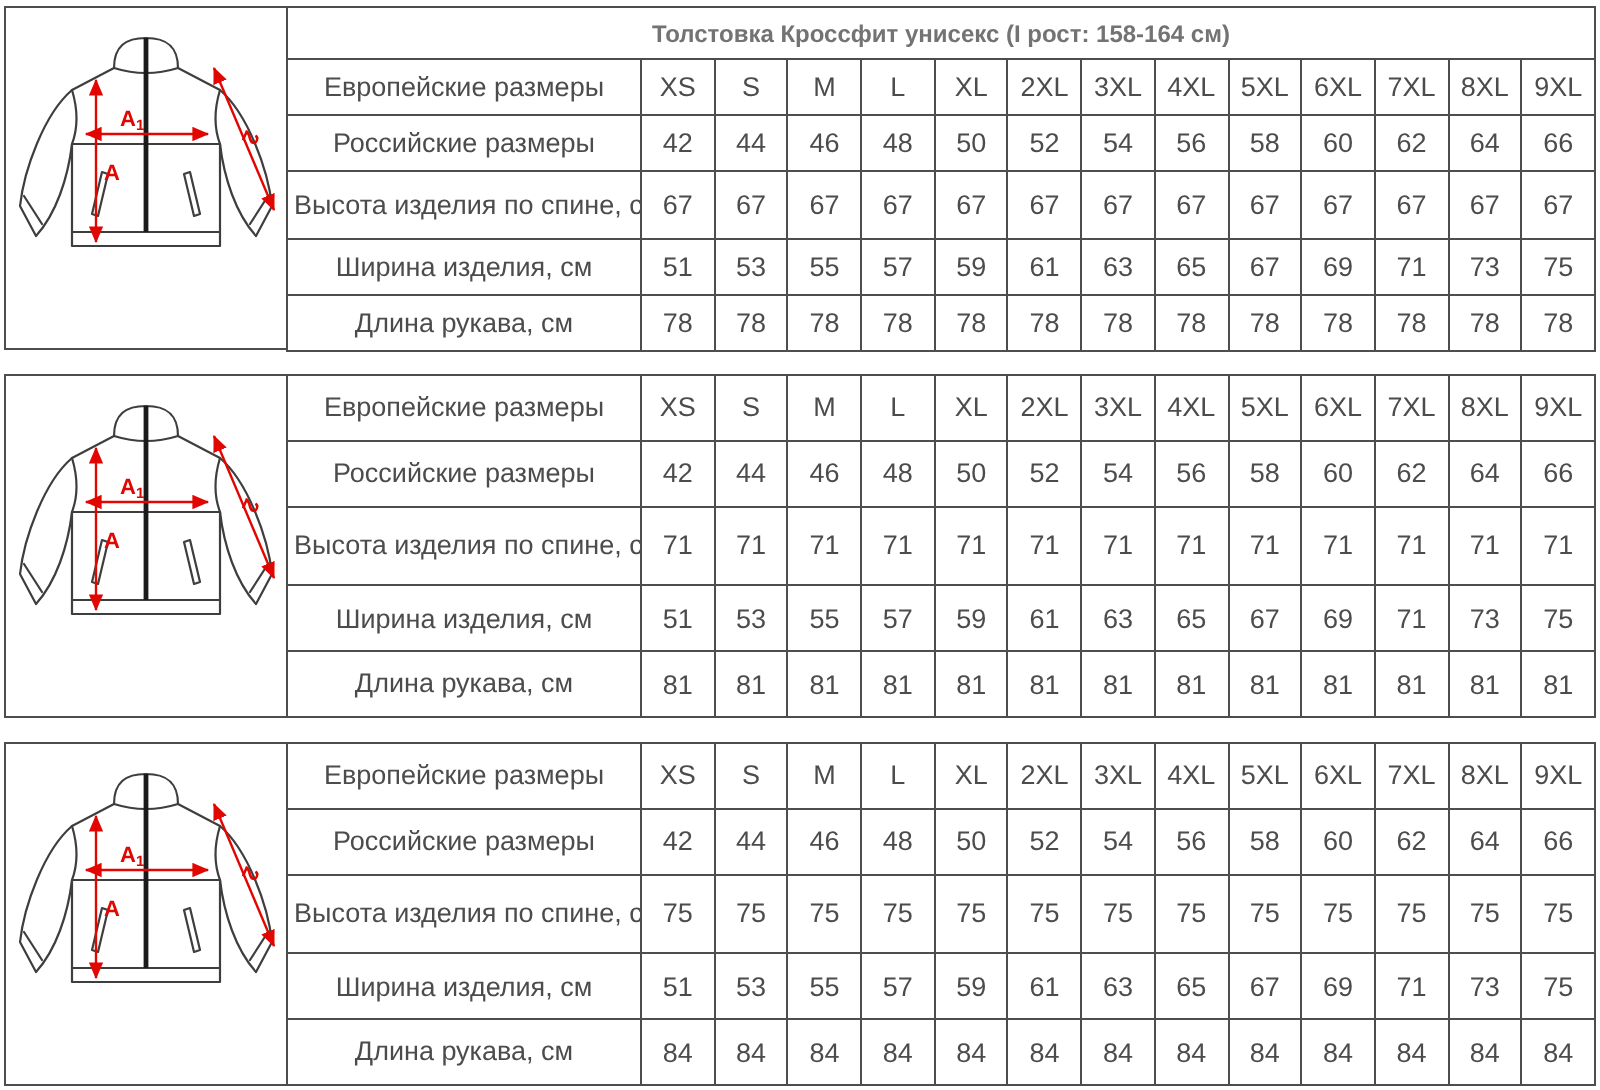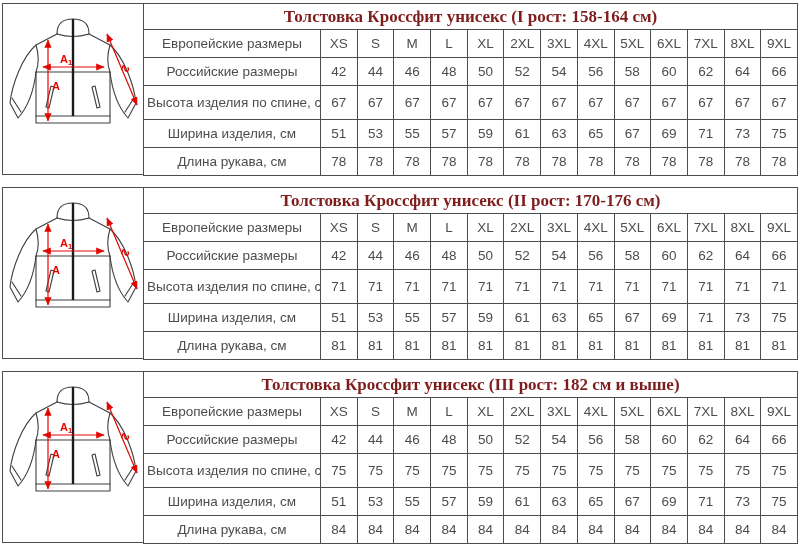--- a/index.html
+++ b/index.html
@@ -28,22 +28,22 @@
   table.size-table td{
     border:1px solid #4d4d4d;
     text-align:center;vertical-align:middle;
     color:#4c4c4c;font-size:13.5px;
     padding:0 3px;box-sizing:border-box;
     background:#ffffff;
     overflow:hidden;white-space:nowrap;
   }
   col.c-label{width:177px;}
   tr.r-title td{
-    font-weight:bold;color:#7f1d1d;font-size:17px;
-    height:26px;white-space:nowrap;font-family:Liberation Serif, serif;
+    font-weight:bold;color:#737373;font-size:12px;
+    height:26px;white-space:nowrap;
   }
   tr.r-std td{height:28px;}
   tr.r-tall td{height:34px;}
   td.lbl{white-space:normal;line-height:1.15;margin-top:21px;}
   
   .measure-label{font-family:"Liberation Sans",sans-serif;font-weight:bold;font-size:11px;}
   .hidden-defs{position:absolute;width:0;height:0;overflow:hidden;}
 </style>
 </head>
 <body>
@@ -196,23 +196,20 @@
       <svg width="139" height="170" viewBox="0 0 139 170">
           <use href="#jacket"></use>
         </svg>
     </div>
     <table class="size-table">
       <colgroup>
           <col class="c-label">
           <col span="13">
         </colgroup>
       <tbody>
-        <tr class="r-title">
-            <td colspan="14">Толстовка Кроссфит унисекс (II рост: 170-176 см)</td>
-          </tr>
         <tr class="r-std">
             <td class="lbl">Европейские размеры</td>
             <td class="cell">XS</td>
             <td class="cell">S</td>
             <td class="cell">M</td>
             <td class="cell">L</td>
             <td class="cell">XL</td>
             <td class="cell">2XL</td>
             <td class="cell">3XL</td>
             <td class="cell">4XL</td>
@@ -295,23 +292,20 @@
       <svg width="139" height="170" viewBox="0 0 139 170">
           <use href="#jacket"></use>
         </svg>
     </div>
     <table class="size-table">
       <colgroup>
           <col class="c-label">
           <col span="13">
         </colgroup>
       <tbody>
-        <tr class="r-title">
-            <td colspan="14">Толстовка Кроссфит унисекс (III рост: 182 см и выше)</td>
-          </tr>
         <tr class="r-std">
             <td class="lbl">Европейские размеры</td>
             <td class="cell">XS</td>
             <td class="cell">S</td>
             <td class="cell">M</td>
             <td class="cell">L</td>
             <td class="cell">XL</td>
             <td class="cell">2XL</td>
             <td class="cell">3XL</td>
             <td class="cell">4XL</td>

